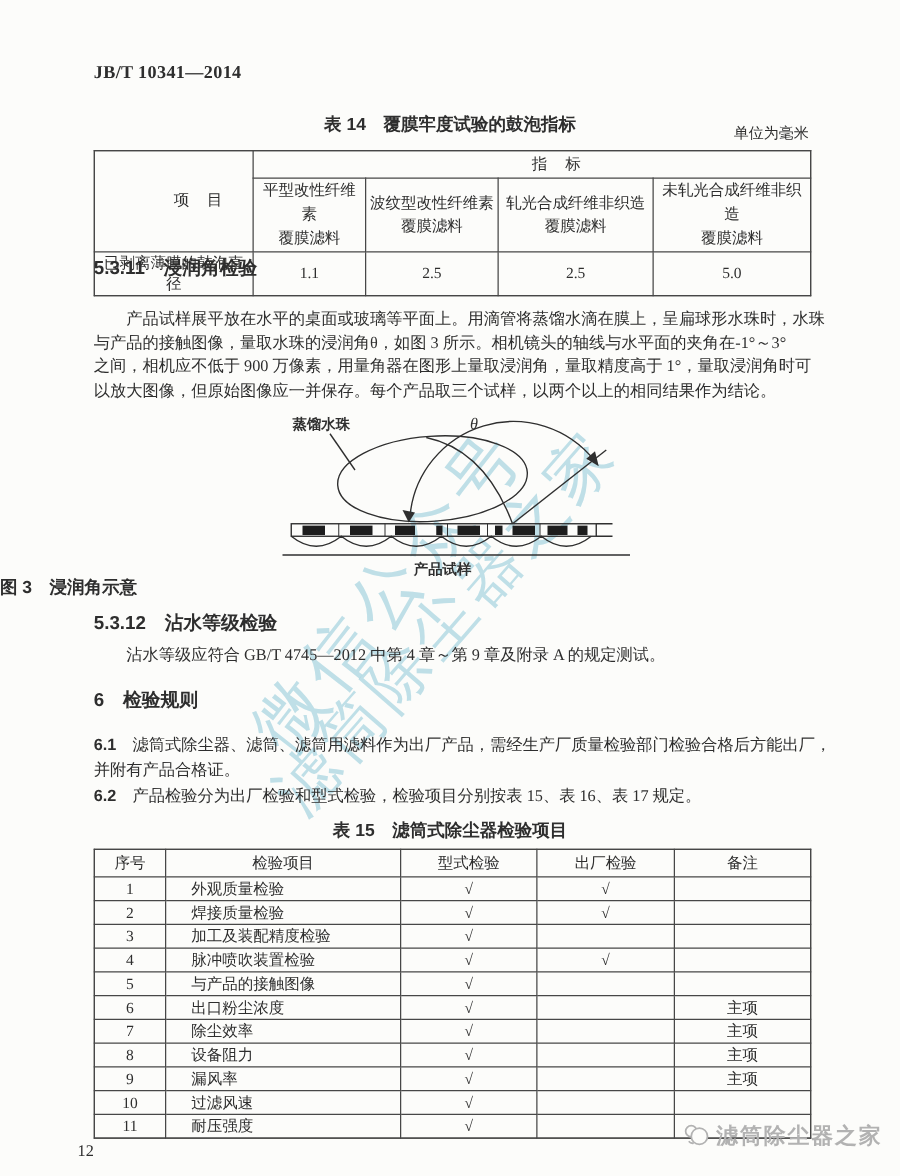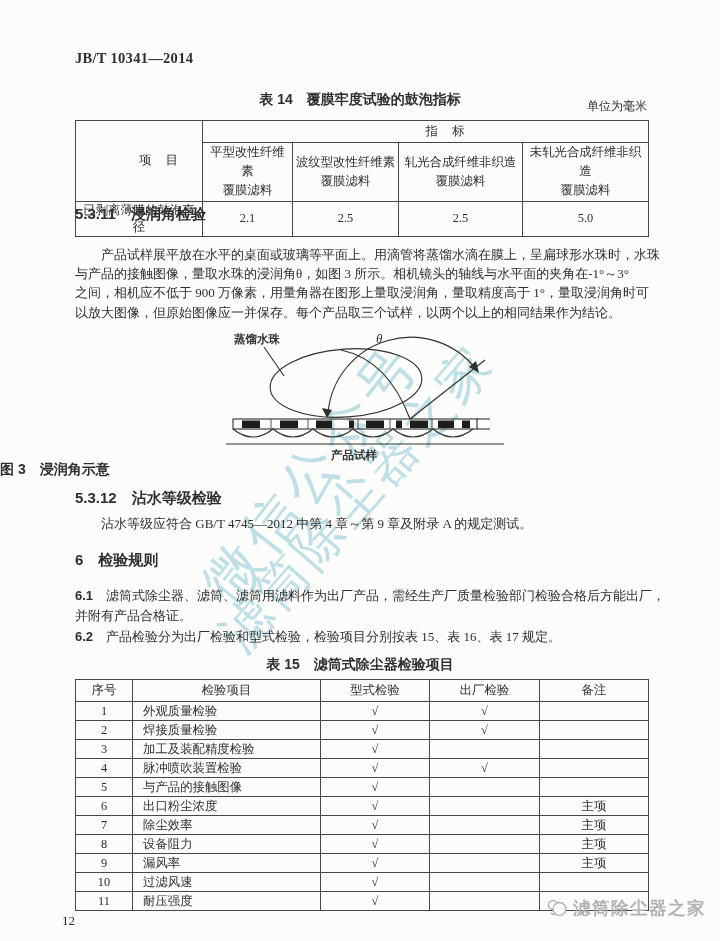--- a/index.html
+++ b/index.html
@@ -35,21 +35,21 @@
     font-size:12.4px;padding:0 2px;overflow:hidden;
   }
   .t14{top:120px;}
   .t14 .r1 td{height:21px;padding-left:42px;}
   .t14 .r2 td{height:46px;line-height:1.55;}
   .t14 .r3 td{height:26px;}
   .t14 .item-cell{letter-spacing:1px;}
   .t15{top:679px;}
   .t15 .hr td{height:21px;}
   .t15 td{height:18px;}
-  .t15 td.item{text-align:left;padding-left:10px;}
+  .t15 td.item{text-align:left;padding-left:20px;}
   .outer{outline:1.4px solid #474747;outline-offset:-1px;}
 
   .heading{font-size:15px;font-weight:bold;font-family:Liberation Sans, sans-serif;}
   .heading .num{margin-right:15px;}
   .h5311{left:75px;top:205px;}
   .h5312{left:75px;top:489px;}
   .h6{left:75px;top:551px;}
 
   .body-text{font-size:13px;line-height:19.2px;letter-spacing:0;}
   .para{left:75px;top:245px;width:578px;}
@@ -107,21 +107,21 @@
             <div>轧光合成纤维非织造</div>
             <div>覆膜滤料</div>
           </td>
       <td>
             <div>未轧光合成纤维非织造</div>
             <div>覆膜滤料</div>
           </td>
     </tr>
     <tr class="r3">
       <td>已剥离薄膜的鼓泡直径</td>
-      <td>2.1</td>
+      <td>1.1</td>
       <td>2.5</td>
       <td>2.5</td>
       <td>5.0</td>
     </tr>
   </tbody>
     </table>
 
   <div class="z abs heading h5311">
     <span class="num">5.3.11</span><span>浸润角检验</span>
   </div>

